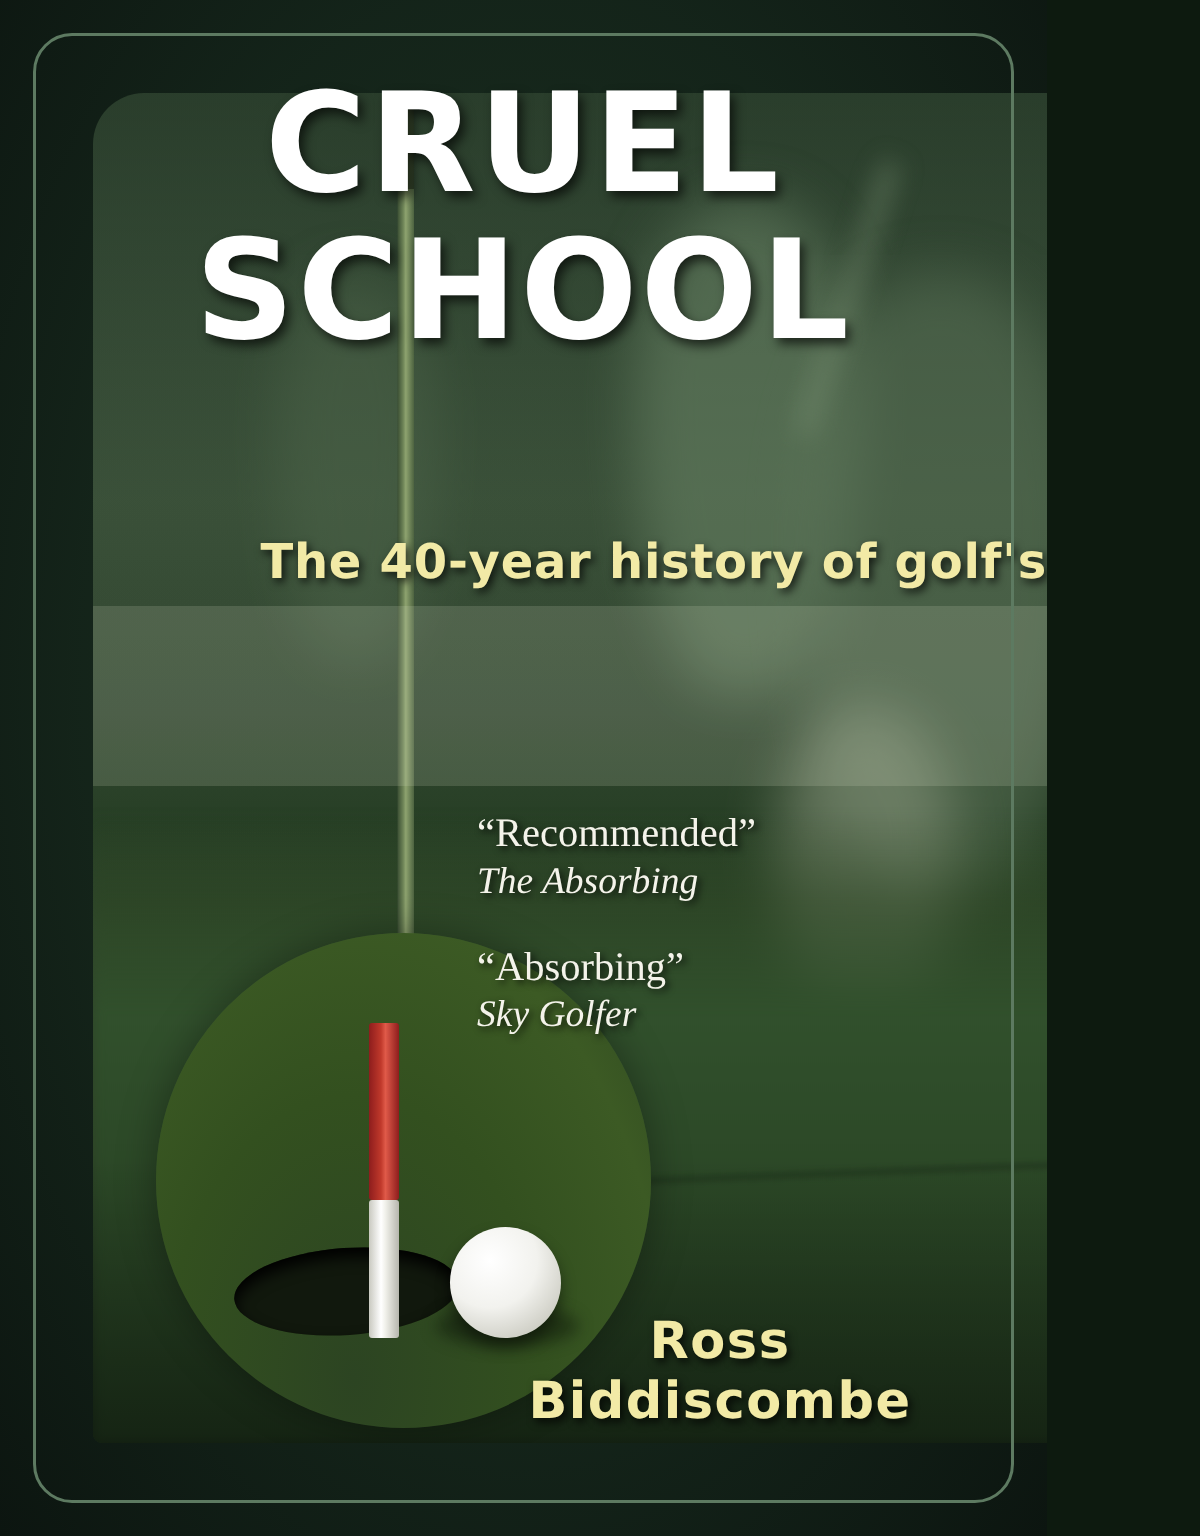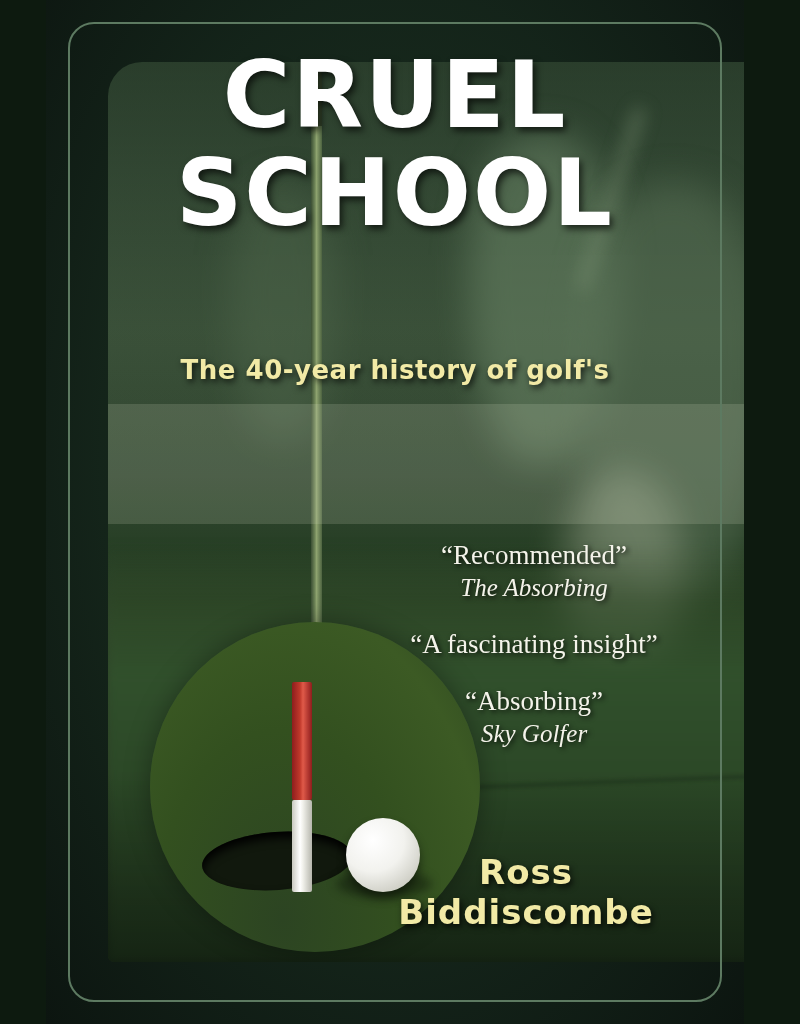--- a/index.html
+++ b/index.html
@@ -13,21 +13,20 @@
     overflow: hidden;
     font-family: "Liberation Sans", sans-serif;
   }
 
   #cover {
     position: relative;
     width: 698px;
     height: 1024px;
     background: #0c4a6e;
     overflow: hidden;
-    margin-left: 46px;
   }
 
   
   .outer-frame {
     position: absolute;
     inset: 0;
     background: radial-gradient(ellipse at 50% 45%, #1d3221 0%, #13221616 60%, #0c1510 100%), #14241a;
   }
 
   
@@ -206,58 +205,58 @@
     line-height: 0.96;
     letter-spacing: 2px;
     text-shadow: 3px 4px 7px rgba(0,0,0,0.65);
   }
   .title .line2 { display: block; margin-top: 10px; }
 
   .subtitle {
     position: absolute;
     left: 0; right: 0;
     top: 354px;
-    text-align: center;
+    text-align: right;
     color: #f2eaa6;
     font-family: "DejaVu Sans", sans-serif;
     font-weight: bold;
-    font-size: 26px;
+    font-size: 32px;
     line-height: 1.25;
     letter-spacing: 0.5px;
     text-shadow: 2px 3px 6px rgba(0,0,0,0.75);
   }
   .subtitle .l2 { display: block; }
 
   .blurbs {
     position: absolute;
     right: 40px;
     top: 540px;
     width: 340px;
-    text-align: center;
+    text-align: left;
     color: #f4f3ea;
     text-shadow: 2px 2px 5px rgba(0,0,0,0.8);
   }
   .blurb { margin-bottom: 26px; }
   .blurb .quote {
     font-family: "Liberation Serif", serif;
     font-size: 27px;
     line-height: 1.15;
   }
   .blurb .source {
     font-family: "Liberation Serif", serif;
     font-style: italic;
     font-size: 25px;
     line-height: 1.2;
     margin-top: 2px;
   }
 
   .author {
     position: absolute;
     right: 38px;
-    top: 852px;
+    top: 874px;
     width: 360px;
     text-align: center;
     color: #f2eaa6;
     font-family: "DejaVu Sans", sans-serif;
     font-weight: bold;
     font-size: 34px;
     letter-spacing: 1px;
     text-shadow: 2px 3px 6px rgba(0,0,0,0.8);
   }
 </style>
@@ -304,21 +303,20 @@
     <div class="subtitle">
       <span class="l1">The 40-year history of golf's</span>
     </div>
 
     <div class="blurbs">
       <div class="blurb">
         <div class="quote">“Recommended”</div>
         <div class="source">The Absorbing</div>
       </div>
       <div class="blurb">
-        <div class="quote">“A fascinating insight”</div>
       </div>
       <div class="blurb">
         <div class="quote">“Absorbing”</div>
         <div class="source">Sky Golfer</div>
       </div>
     </div>
 
     <div class="author">Ross Biddiscombe</div>
   </div>
 

